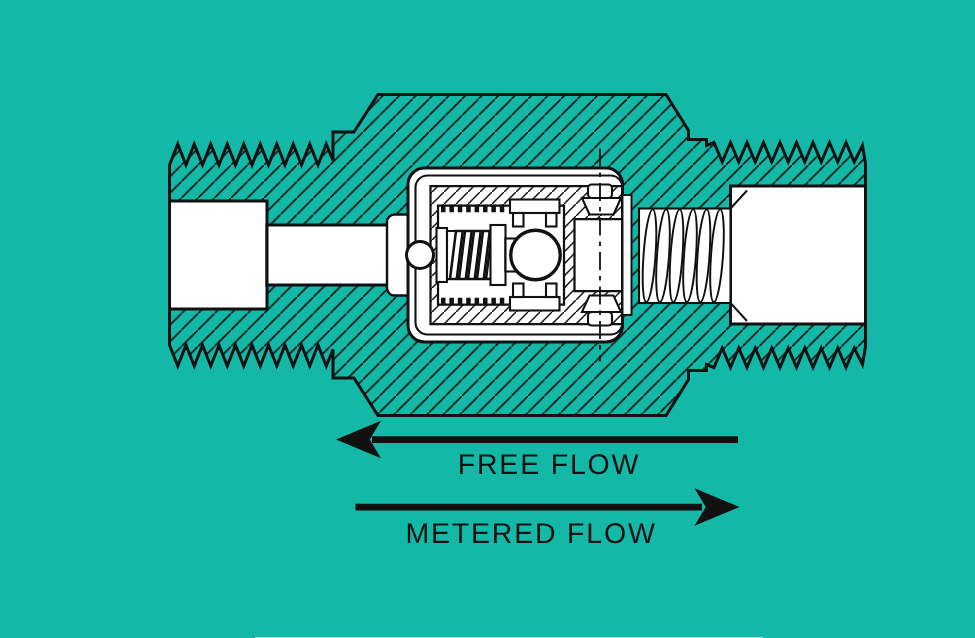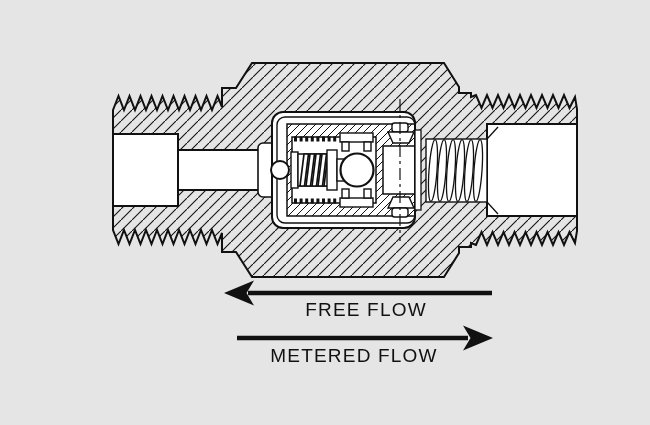--- a/index.html
+++ b/index.html
@@ -1,19 +1,19 @@
 <!DOCTYPE html>
 <html><head>
 <meta charset="utf-8">
 <style>
   html,body{margin:0;padding:0;background:#fff;}
   .stage{
     position:relative;
     width:650px;height:425px;
-    background:#e5e5e5;
+    background:#14b8a6;
     overflow:hidden;
     font-family:"Liberation Sans", sans-serif;
   }
   .stage svg{position:absolute;left:0;top:0;}
   .flow-label{
     font-family:"Liberation Sans", sans-serif;
     font-size:19px;
     letter-spacing:1.2px;
     fill:#111;
   }

